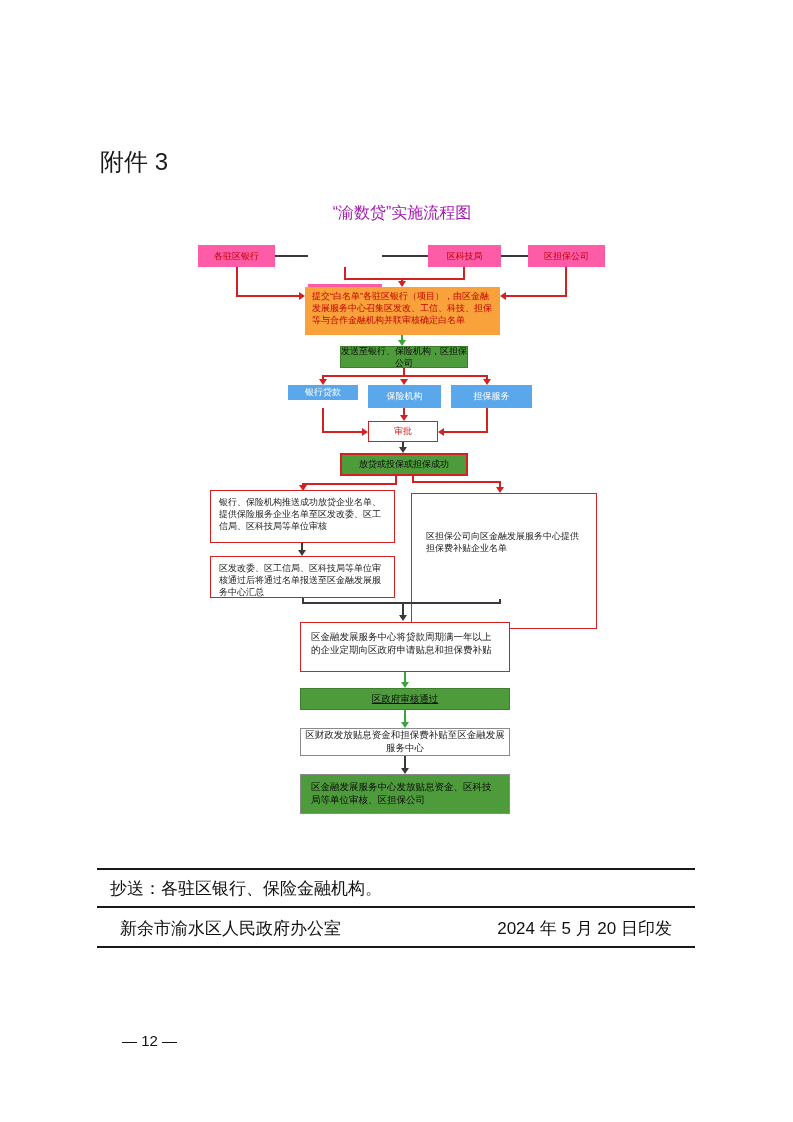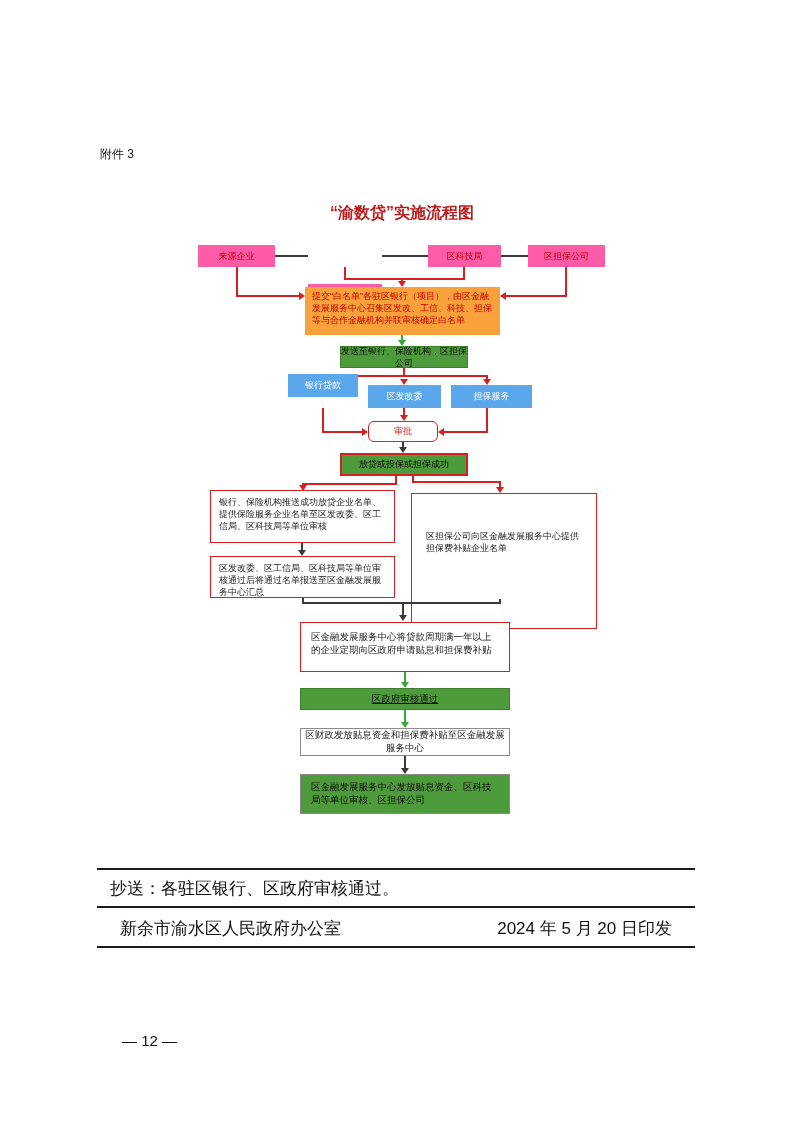--- a/index.html
+++ b/index.html
@@ -2,22 +2,22 @@
 <html><head>
 <meta charset="utf-8">
 <style>
   html,body{margin:0;padding:0;background:#e8e8e8;}
   .page{
     position:relative;width:793px;height:1122px;background:#ffffff;margin:0 auto;
     font-family:"Liberation Sans","DejaVu Sans",sans-serif;color:#111;overflow:hidden;
   }
   .abs{position:absolute;}
   
-  .attach{left:100px;top:146px;font-size:12px;color:#1a1a1a;}
-  .title{left:202px;top:203px;width:400px;text-align:center;font-size:16px;font-weight:bold;color:#b91c1c;}
+  .attach{left:100px;top:146px;font-size:24px;color:#1a1a1a;}
+  .title{left:202px;top:203px;width:400px;text-align:center;font-size:16px;font-weight:normal;color:#a21caf;}
   
   .node{position:absolute;box-sizing:border-box;display:flex;align-items:center;justify-content:center;
         font-size:9px;line-height:1.35;text-align:center;}
   .node.lalign{justify-content:flex-start;text-align:left;align-items:flex-start;}
   .pink{background:#ff5ca8;color:#c00000;}
   .orange{background:#f9a23c;color:#c00000;}
   .green{background:#4e9b3c;color:#0c0c0c;}
   .blue{background:#5ba7ec;color:#ffffff;}
   .white-red{background:#fff;border:1.5px solid #d42020;color:#1a1a1a;}
   .red-border{border:2px solid #d42020;}
@@ -43,21 +43,21 @@
 </head>
 <body>
 
 <div class="page">
 
   <div class="abs attach">附件 3</div>
   <div class="abs title">“渝数贷”实施流程图</div>
 
   <div>
 
-    <div class="node pink" style="left:198px;top:245px;width:77px;height:22px;">来源企业</div>
+    <div class="node pink" style="left:198px;top:245px;width:77px;height:22px;">各驻区银行</div>
     <div class="node pink" style="left:308px;top:245px;width:74px;height:38px;margin-top:39px;">区工信局</div>
     <div class="node pink" style="left:428px;top:245px;width:73px;height:22px;">区科技局</div>
     <div class="node pink" style="left:528px;top:245px;width:77px;height:22px;">区担保公司</div>
 
     <i class="lh blk" style="left:275px;top:255px;width:33px"></i>
     <i class="lh blk" style="left:382px;top:255px;width:46px"></i>
     <i class="lh blk" style="left:501px;top:255px;width:27px"></i>
 
     <i class="lv red" style="left:236px;top:267px;height:30px"></i>
     <i class="lh red" style="left:236px;top:295px;width:63px"></i>
@@ -79,34 +79,34 @@
     <div class="node green dkgreen-border" style="left:340px;top:346px;width:128px;height:22px;">发送至银行、保险机构，区担保公司</div>
 
     <i class="lv red" style="left:403px;top:368px;height:9px"></i>
     <i class="lh red" style="left:322px;top:375px;width:166px"></i>
     <i class="lv red" style="left:322px;top:375px;height:5px"></i>
     <i class="lv red" style="left:486px;top:375px;height:5px"></i>
     <i class="ad" style="left:319px;top:379px"></i>
     <i class="ad" style="left:400px;top:379px"></i>
     <i class="ad" style="left:483px;top:379px"></i>
 
-    <div class="node blue" style="left:288px;top:374px;width:70px;height:23px;">银行贷款</div>
-    <div class="node blue" style="left:368px;top:385px;width:73px;height:23px;">区发改委</div>
+    <div class="node blue" style="left:288px;top:385px;width:70px;height:15px;">银行贷款</div>
+    <div class="node blue" style="left:368px;top:385px;width:73px;height:23px;">保险机构</div>
     <div class="node blue" style="left:451px;top:385px;width:81px;height:23px;">担保服务</div>
 
     <i class="lv red" style="left:403px;top:408px;height:8px"></i>
     <i class="ad" style="left:400px;top:415px"></i>
     <i class="lv red" style="left:322px;top:408px;height:25px"></i>
     <i class="lh red" style="left:322px;top:431px;width:40px"></i>
     <i class="ar" style="left:362px;top:428px"></i>
     <i class="lv red" style="left:486px;top:408px;height:25px"></i>
     <i class="lh red" style="left:444px;top:431px;width:44px"></i>
     <i class="al" style="left:438px;top:428px"></i>
 
-    <div class="node approval" style="left:368px;top:421px;width:70px;height:21px;border-radius:6px;">审批</div>
+    <div class="node approval" style="left:368px;top:421px;width:70px;height:21px;">审批</div>
 
     <i class="lv blk" style="left:402px;top:442px;height:6px"></i>
     <i class="ad blkA" style="left:399px;top:447px"></i>
 
     <div class="node green red-border" style="left:340px;top:453px;width:128px;height:23px;">放贷或投保或担保成功</div>
 
     <i class="lv red" style="left:395px;top:476px;height:9px"></i>
     <i class="lh red" style="left:302px;top:483px;width:95px"></i>
     <i class="lv red" style="left:302px;top:483px;height:3px"></i>
     <i class="ad" style="left:299px;top:485px"></i>
@@ -143,21 +143,21 @@
     <div class="node gray-border" style="left:300px;top:728px;width:210px;height:28px;background:#fff;color:#1a1a1a;font-size:9.5px;">区财政发放贴息资金和担保费补贴至区金融发展服务中心</div>
 
     <i class="lv blk" style="left:404px;top:756px;height:13px"></i>
     <i class="ad blkA" style="left:401px;top:768px"></i>
 
     <div class="node green gray-border lalign" style="left:300px;top:774px;width:210px;height:40px;padding:6px 10px;font-size:9.5px;">区金融发展服务中心发放贴息资金、区科技局等单位审核、区担保公司</div>
 
   </div>
 
   <div class="rule" style="top:868px;"></div>
-  <div class="abs cc">抄送：各驻区银行、区政府审核通过。</div>
+  <div class="abs cc">抄送：各驻区银行、保险金融机构。</div>
   <div class="rule" style="top:906px;"></div>
   <div class="abs footrow">
     <span>新余市渝水区人民政府办公室</span>
     <span>2024 年 5 月 20 日印发</span>
   </div>
   <div class="rule" style="top:946px;"></div>
 
   <div class="abs pagenum">— 12 —</div>
 
 </div>

